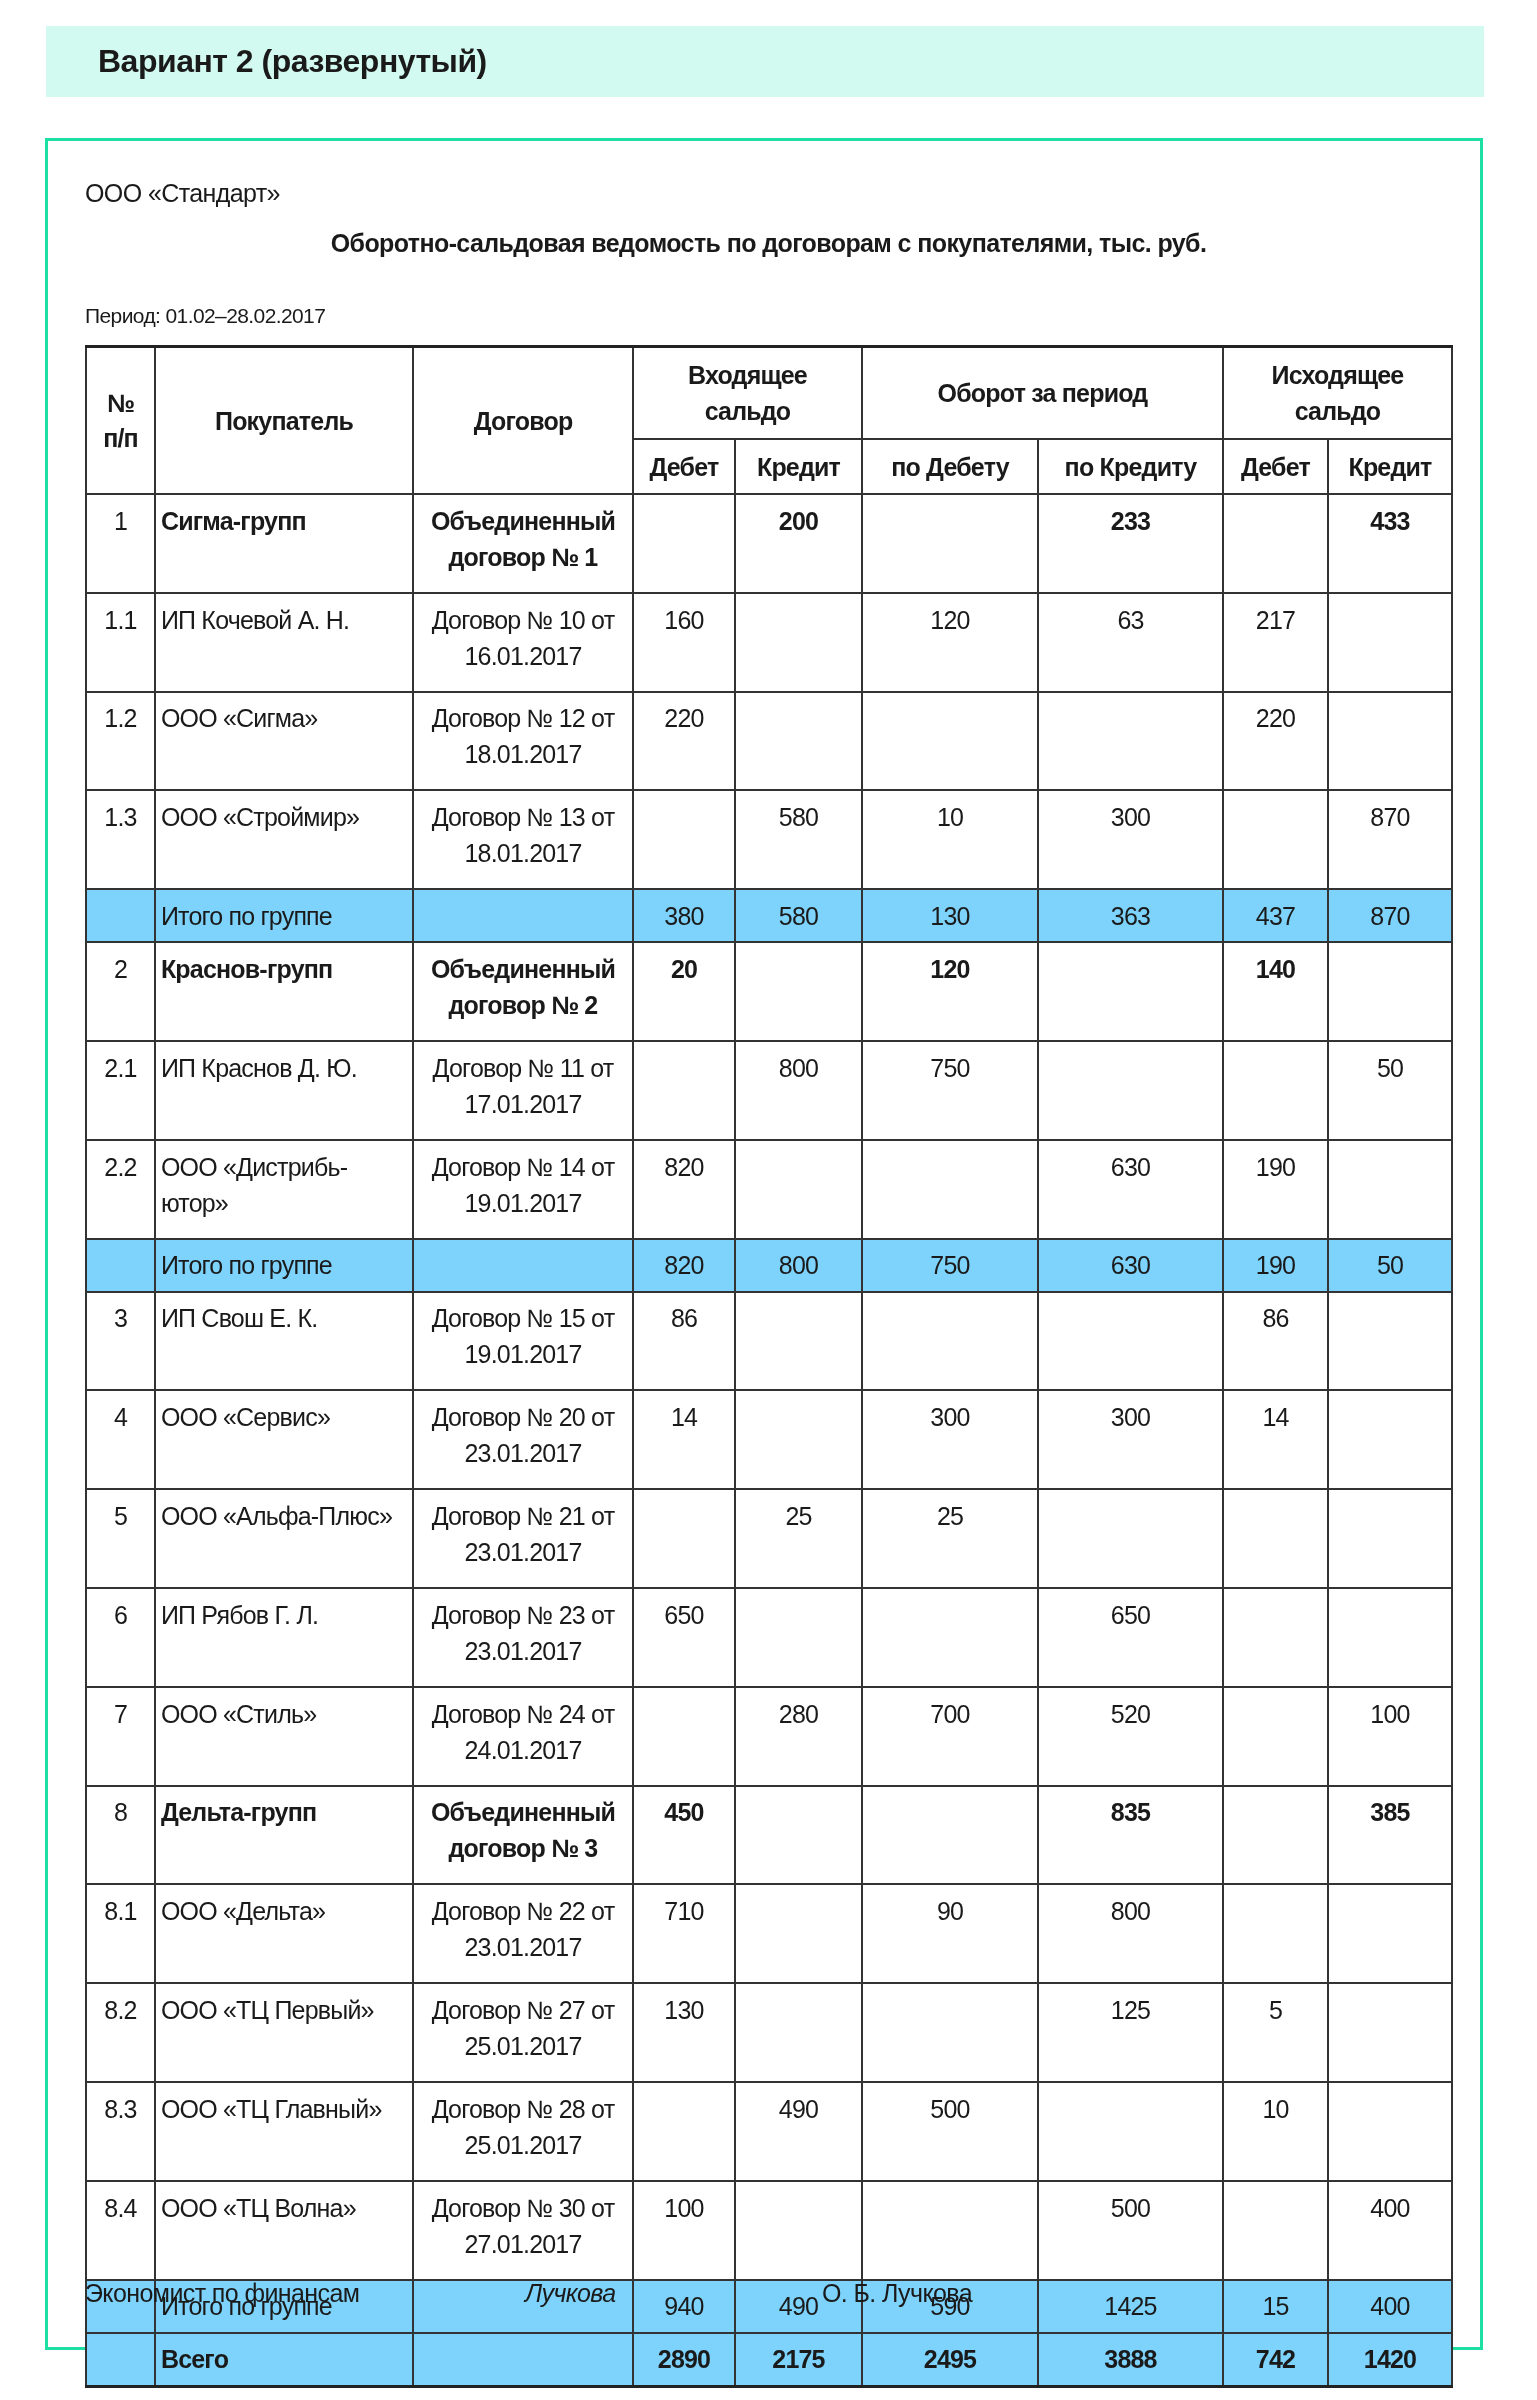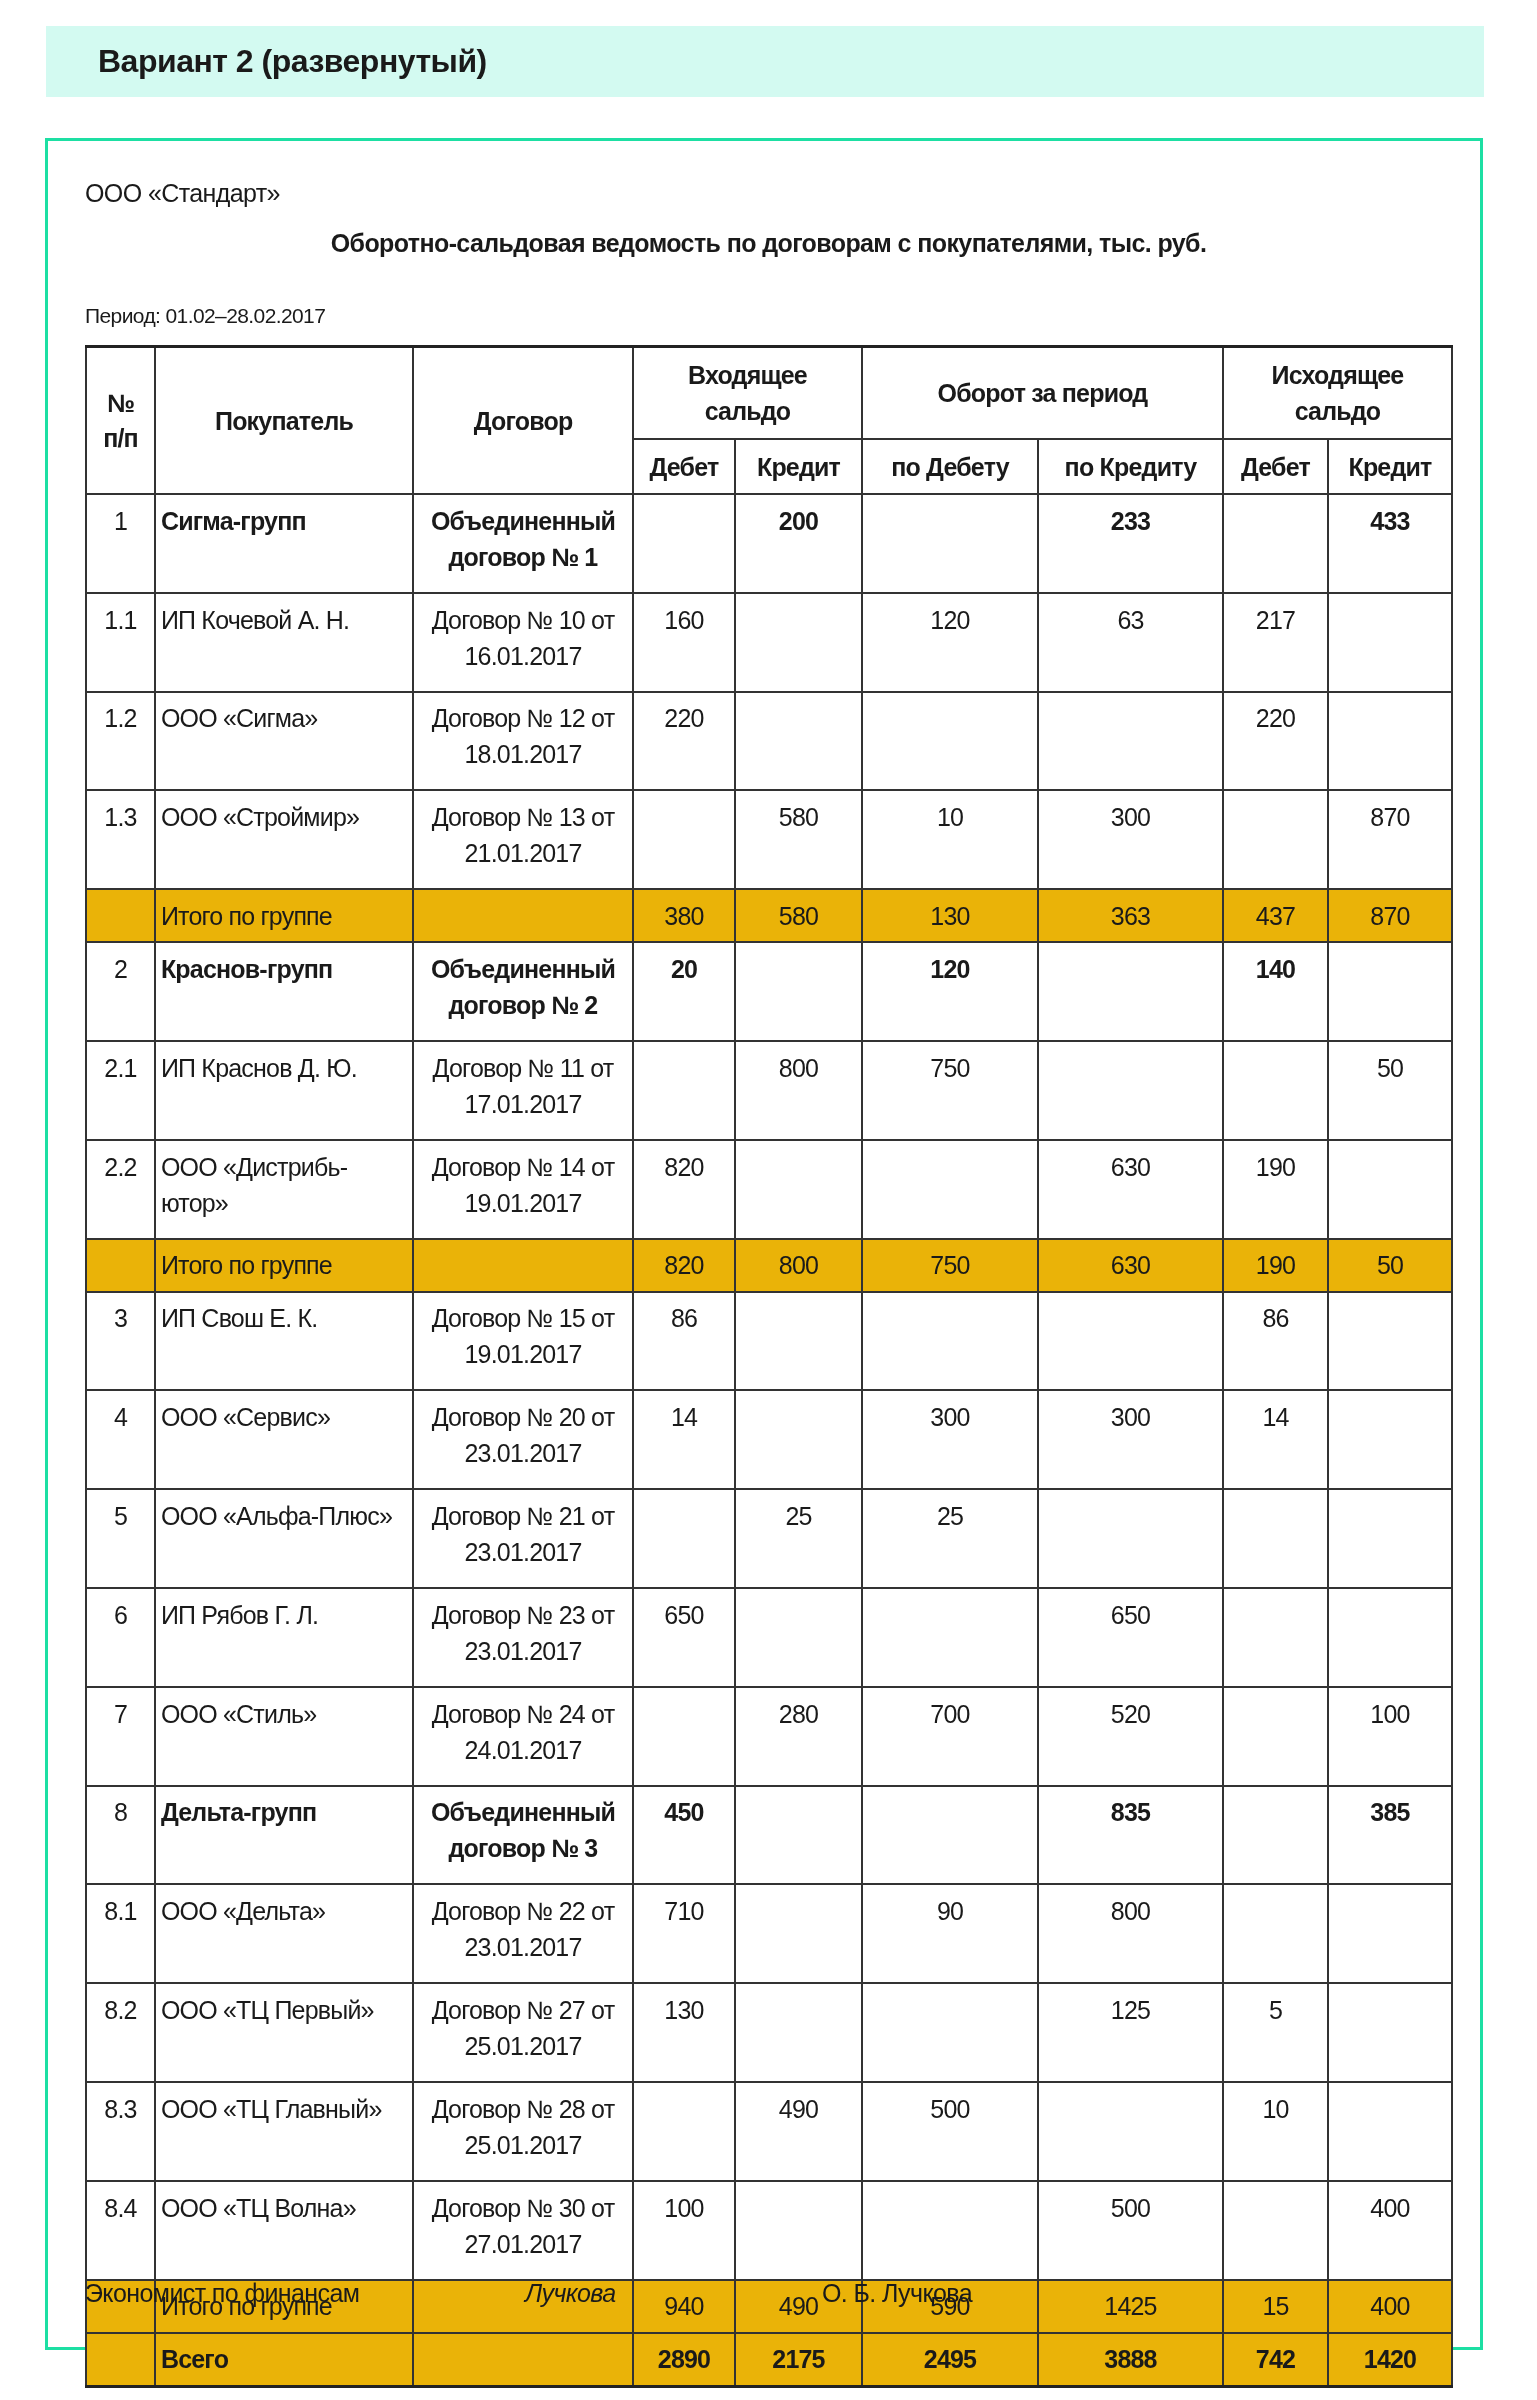--- a/index.html
+++ b/index.html
@@ -38,21 +38,21 @@
     border-top: 3.9px solid #222; border-bottom: 3.9px solid #222;
   }
   table.sheet td, table.sheet th {
     border: 2px solid #333; padding: 0; font-size: 25px; line-height: 36px;
     letter-spacing: -0.8px; overflow: hidden; white-space: nowrap;
   }
   table.sheet th { font-weight: bold; text-align: center; vertical-align: middle; }
   table.sheet tr.h1 th { height: 90px; }
   table.sheet tr.h2 th { height: 53px; }
   table.sheet tr.row td { height: 89px; vertical-align: top; padding-top: 7.8px; }
-  table.sheet tr.sum td { height: 51px; vertical-align: middle; background: #eab308; }
+  table.sheet tr.sum td { height: 51px; vertical-align: middle; background: #7dd3fc; }
   td.num { text-align: center; }
   td.idx { text-align: center; }
   td.name { text-align: left; padding-left: 4.9px !important; margin-left: 10px; }
   td.contract { text-align: center; white-space: normal !important; line-height: 36px; }
   td.name.wrap { white-space: normal !important; }
   tr.group td.name, tr.group td.contract, tr.group td.num { font-weight: bold; }
   tr.total td.name, tr.total td.num { font-weight: bold; }
   .sign {
     position: absolute; top: 2277px; font-size: 25px; line-height: 33px; letter-spacing: -0.6px;
   }
@@ -133,21 +133,21 @@
         <td class="num">220</td>
         <td class="num"></td>
         <td class="num"></td>
         <td class="num"></td>
         <td class="num">220</td>
         <td class="num"></td>
       </tr>
       <tr class="row">
         <td class="idx">1.3</td>
         <td class="name">ООО «Строймир»</td>
-        <td class="contract">Договор № 13 от 21.01.2017</td>
+        <td class="contract">Договор № 13 от 18.01.2017</td>
         <td class="num"></td>
         <td class="num">580</td>
         <td class="num">10</td>
         <td class="num">300</td>
         <td class="num"></td>
         <td class="num">870</td>
       </tr>
       <tr class="sum">
         <td class="idx"></td>
         <td class="name">Итого по группе</td>

